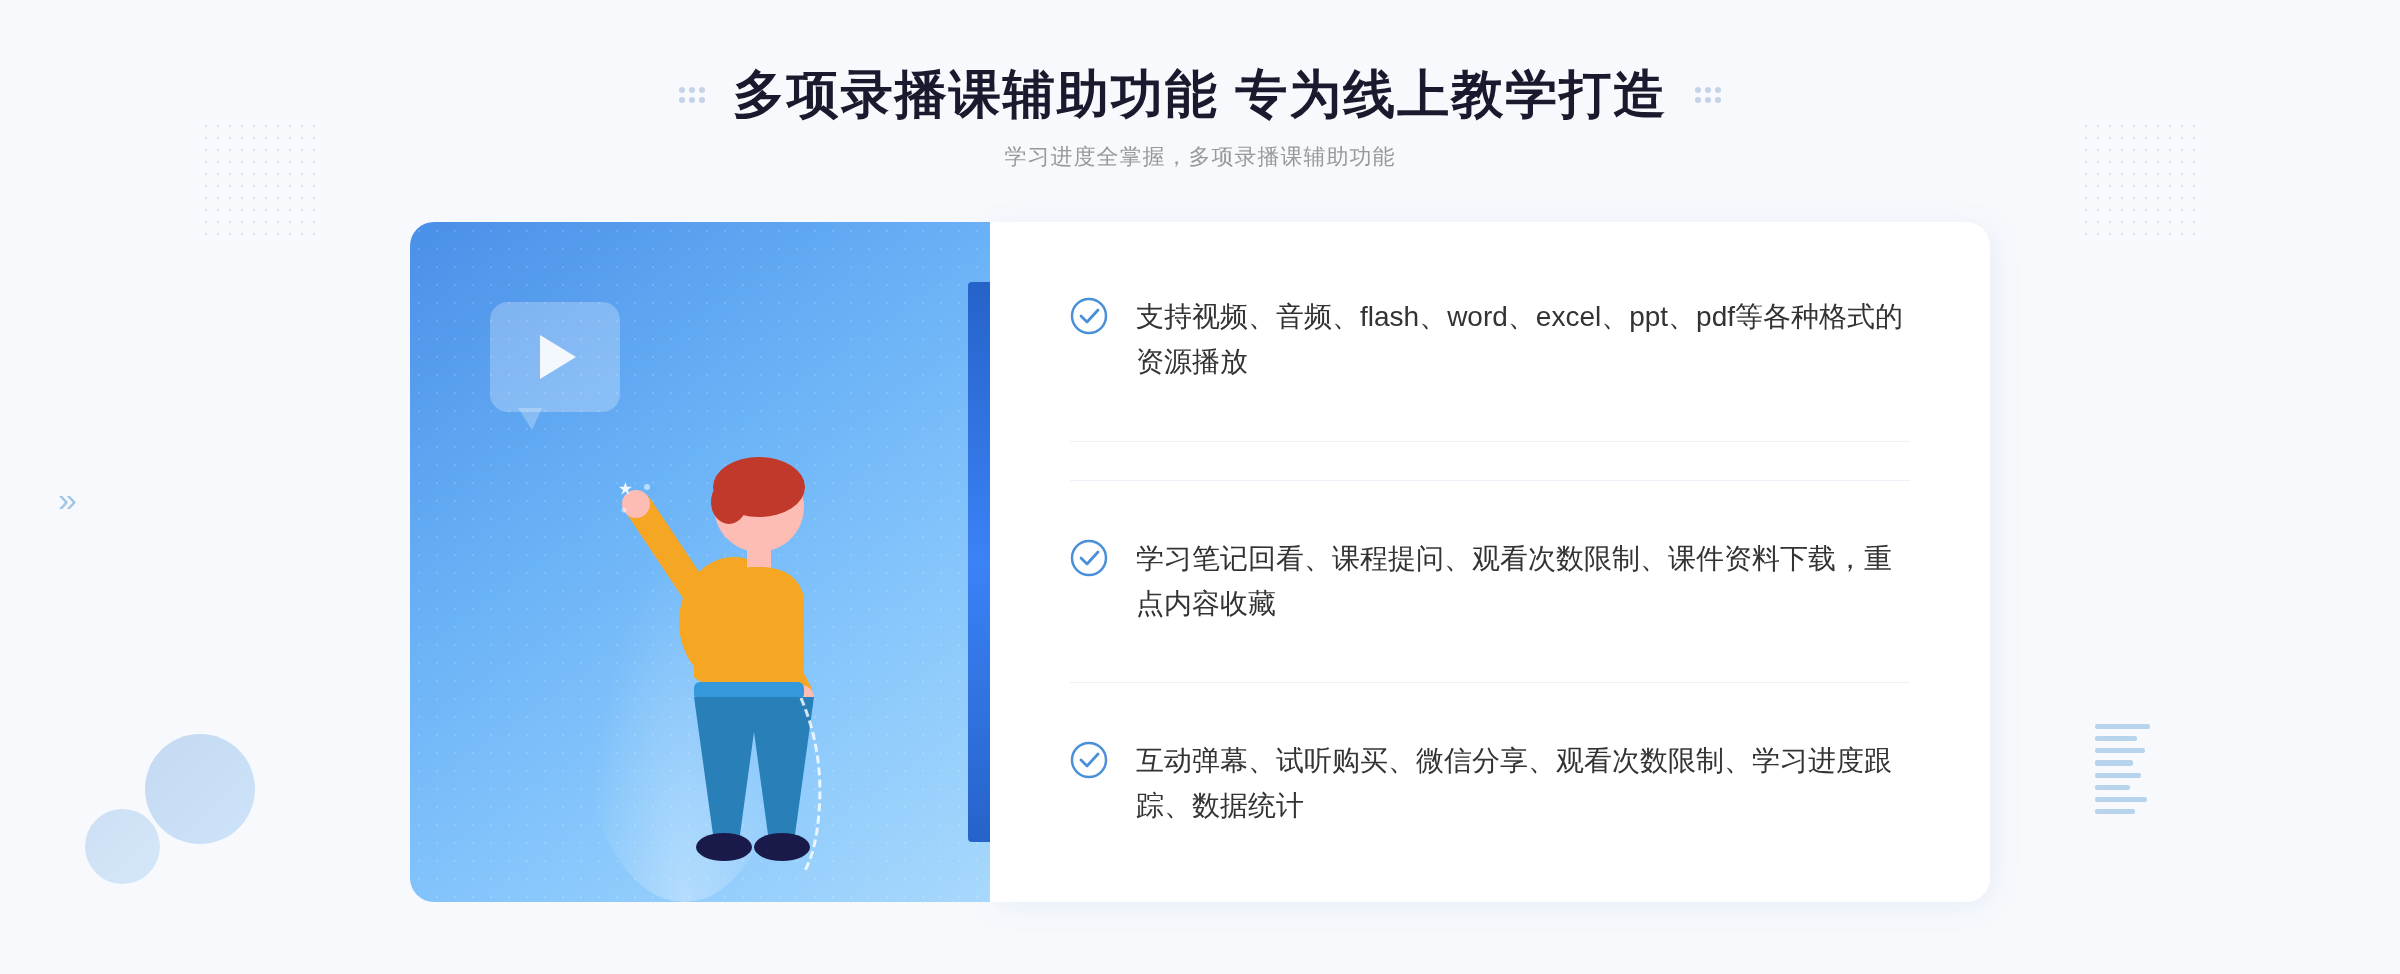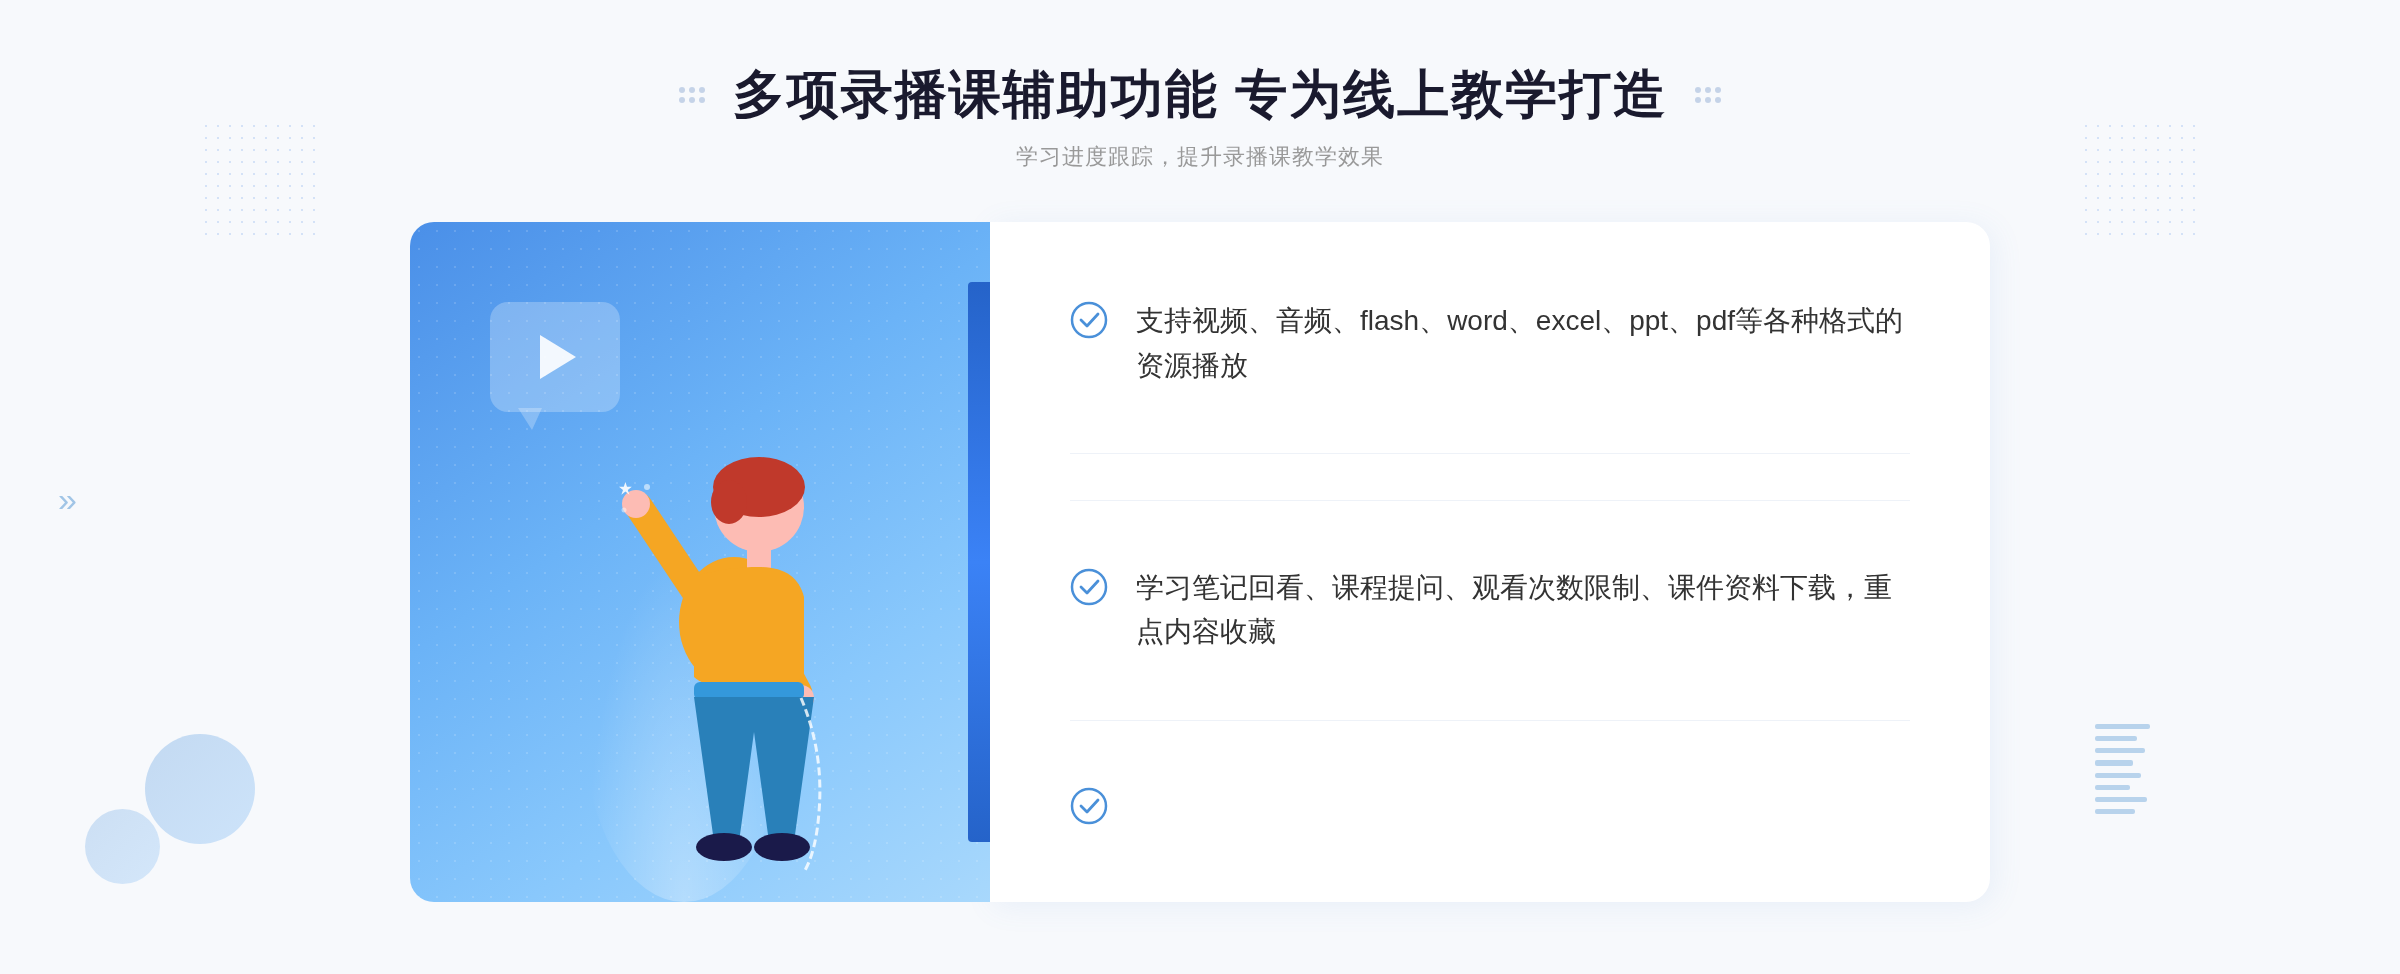--- a/index.html
+++ b/index.html
@@ -353,21 +353,21 @@
         <div class="title-dot-group">
           <div class="title-dot"></div>
           <div class="title-dot"></div>
           <div class="title-dot"></div>
           <div class="title-dot"></div>
           <div class="title-dot"></div>
           <div class="title-dot"></div>
         </div>
       </div>
     </div>
-    <p class="subtitle">学习进度跟踪，提升录播课教学效果</p>
+    <p class="subtitle">学习进度全掌握，多项录播课辅助功能</p>
   </div>
 
   <div class="content-area">
 
     <div class="left-panel">
       <div class="left-panel-dots"></div>
 
       <div class="play-area">
         <div class="play-bubble">
           <div class="play-triangle"></div>
@@ -439,18 +439,19 @@
         <span class="feature-text">学习笔记回看、课程提问、观看次数限制、课件资料下载，重点内容收藏</span>
       </div>
 
       <div class="feature-divider"></div>
 
       <div class="feature-item">
         <svg class="check-icon" viewBox="0 0 38 38" xmlns="http://www.w3.org/2000/svg">
           <circle cx="19" cy="19" r="17" fill="none" stroke="#4a90d9" stroke-width="2.5"></circle>
           <polyline points="11,19 17,25 28,13" fill="none" stroke="#4a90d9" stroke-width="2.8" stroke-linecap="round" stroke-linejoin="round"></polyline>
         </svg>
+        <span class="feature-text">互动弹幕、试听购买、微信分享、观看次数限制、学习进度跟踪、数据统计</span>
       </div>
 
     </div>
   </div>
 
 </div>
 
 </body></html>

